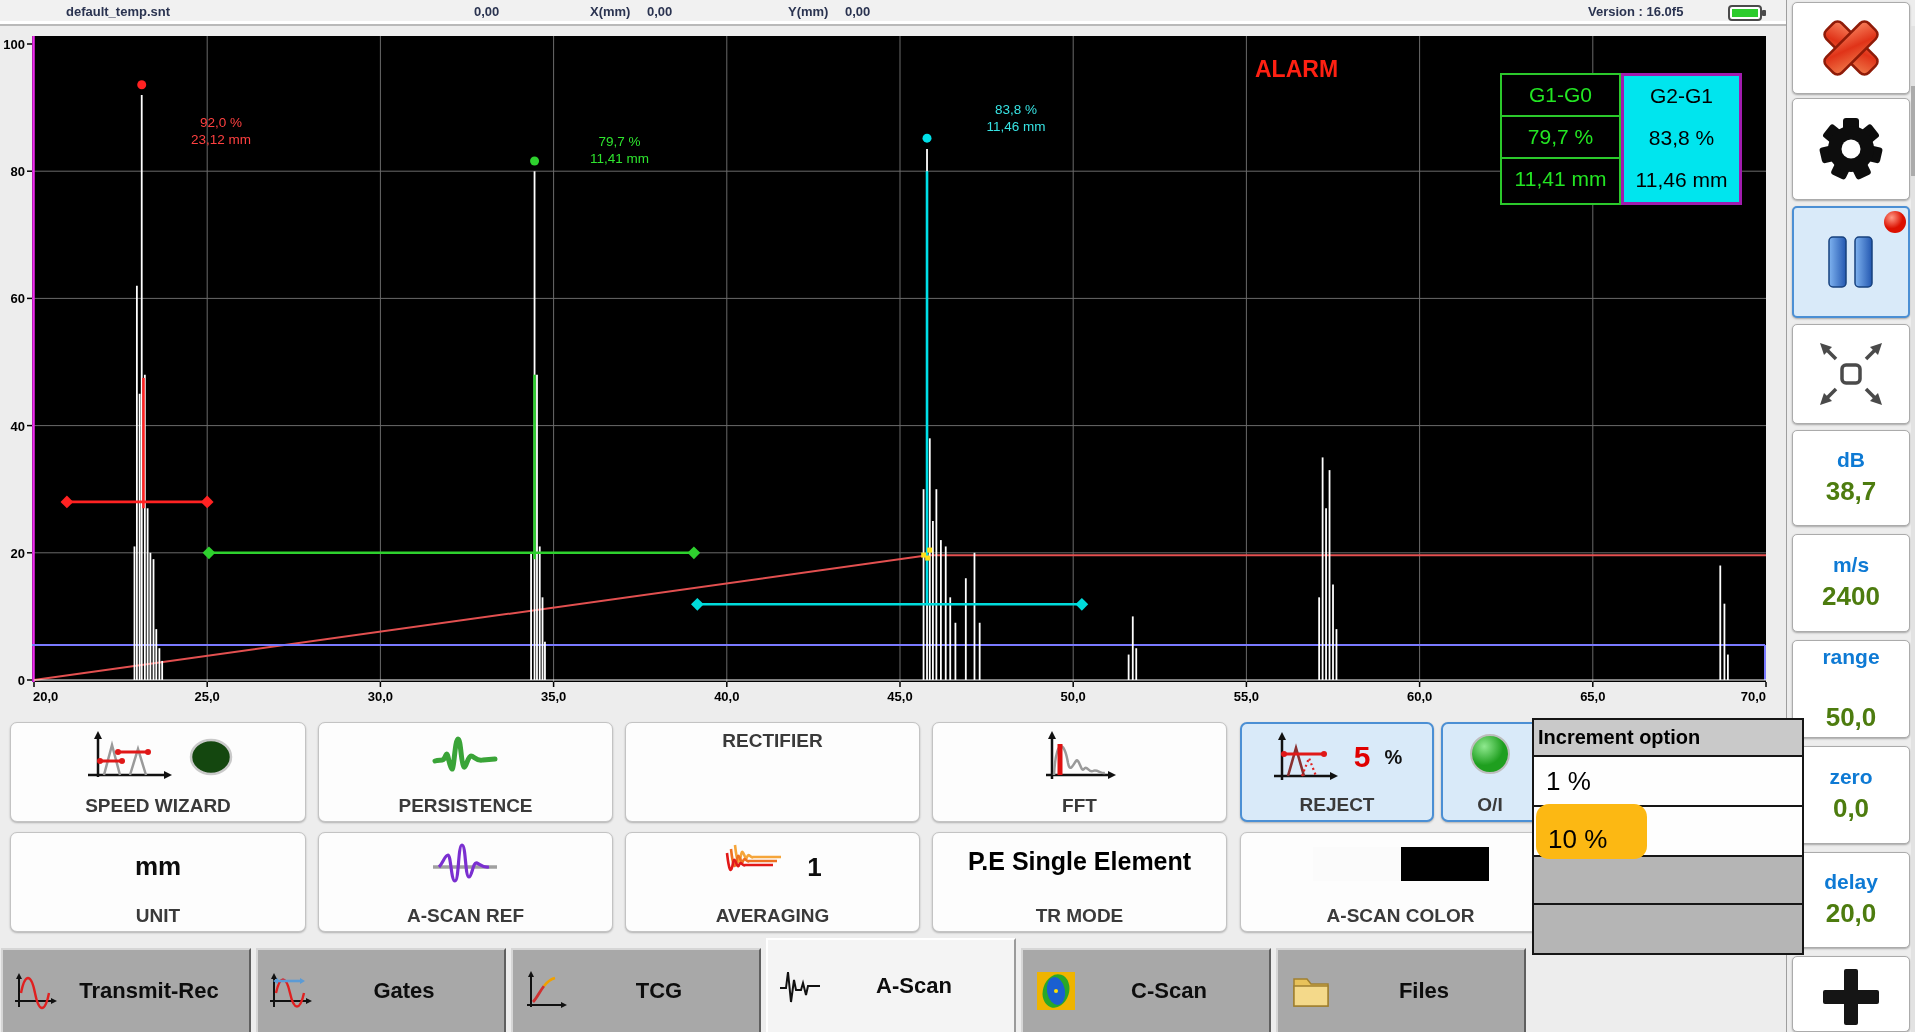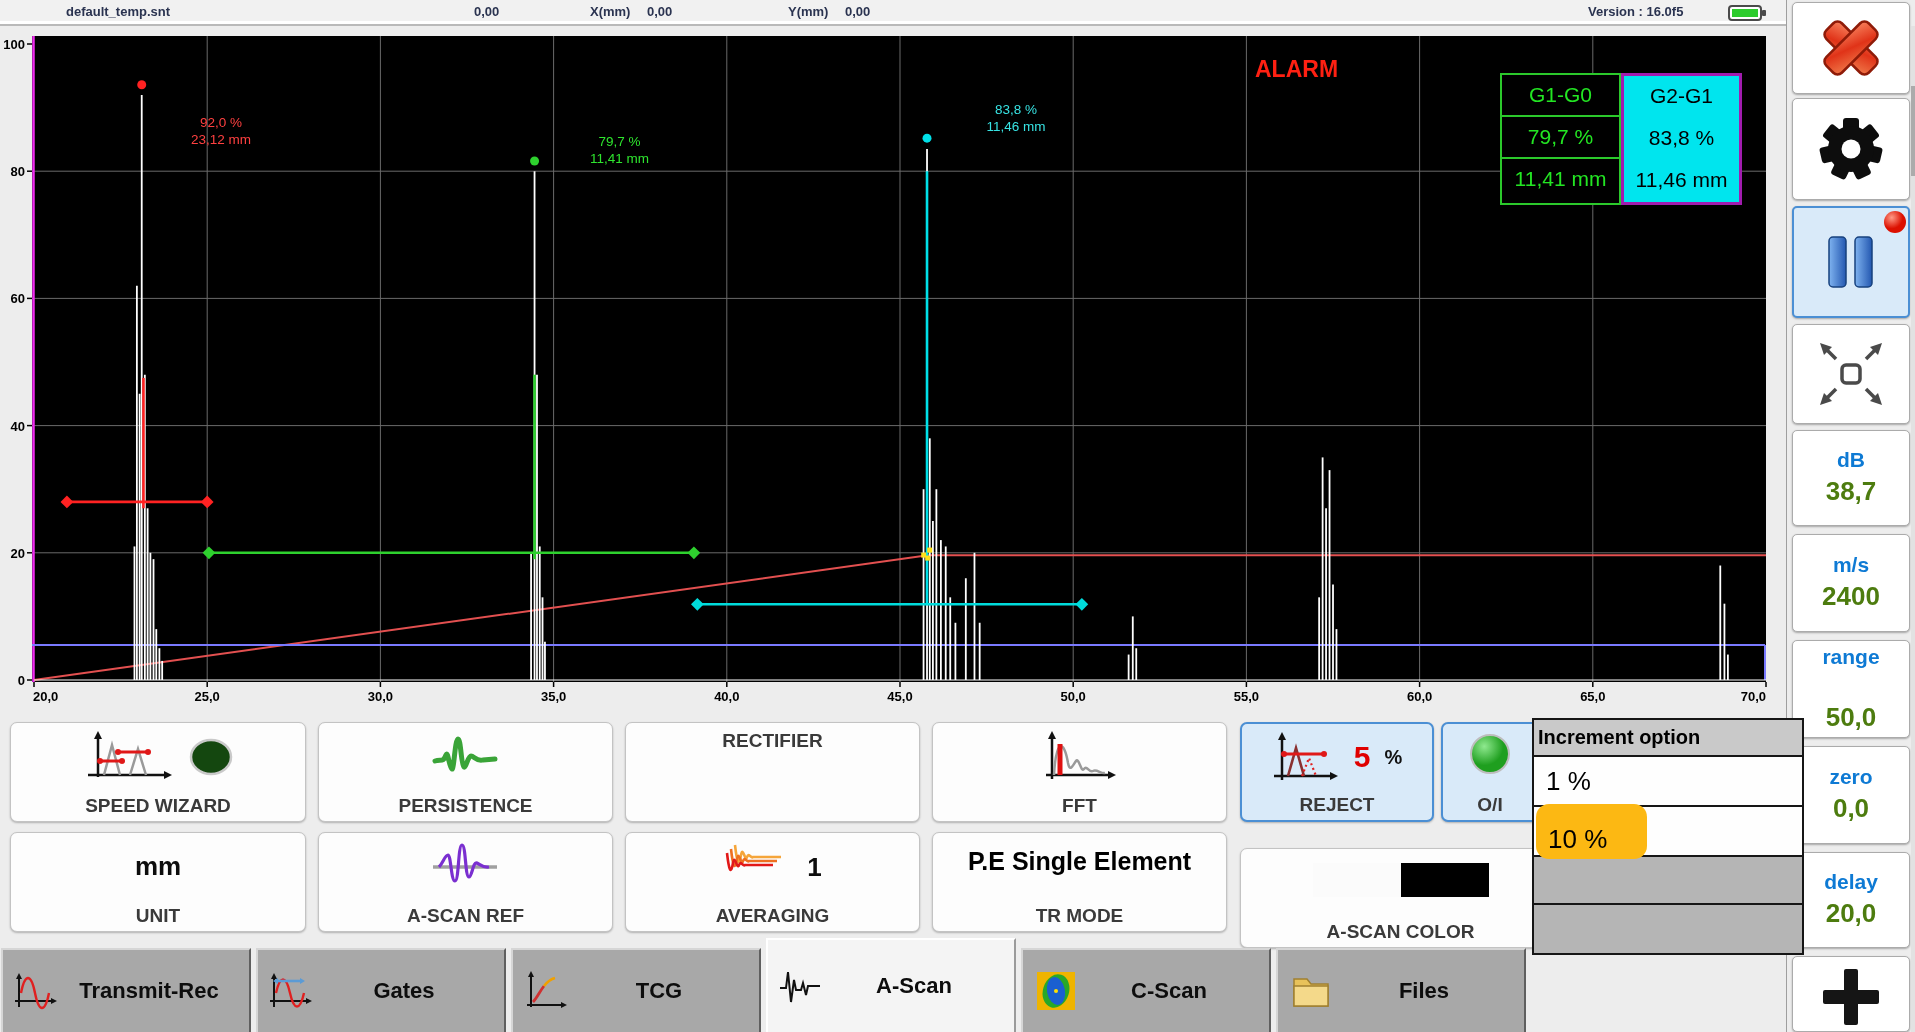--- a/index.html
+++ b/index.html
@@ -347,21 +347,21 @@
         <span class="bigval">1</span>
       </div>
       <div class="lbl">AVERAGING</div>
     </div>
 
     <div class="btn" style="left:932px;top:120px;width:295px;">
       <div style="font-size:25px;font-weight:bold;color:#000;margin-top:6px">P.E Single Element</div>
       <div class="lbl">TR MODE</div>
     </div>
 
-    <div class="btn" style="left:1240px;top:136px;width:321px;">
+    <div class="btn" style="left:1240px;top:120px;width:321px;">
       <div class="toprow" style="gap:0;margin-top:6px">
         <div style="width:88px;height:34px;background:#fbfbfb;"></div>
         <div style="width:88px;height:34px;background:#000;"></div>
       </div>
       <div class="lbl">A-SCAN COLOR</div>
     </div>
   </div>
 
   <div id="inc">
     <div class="hd">Increment option</div>

